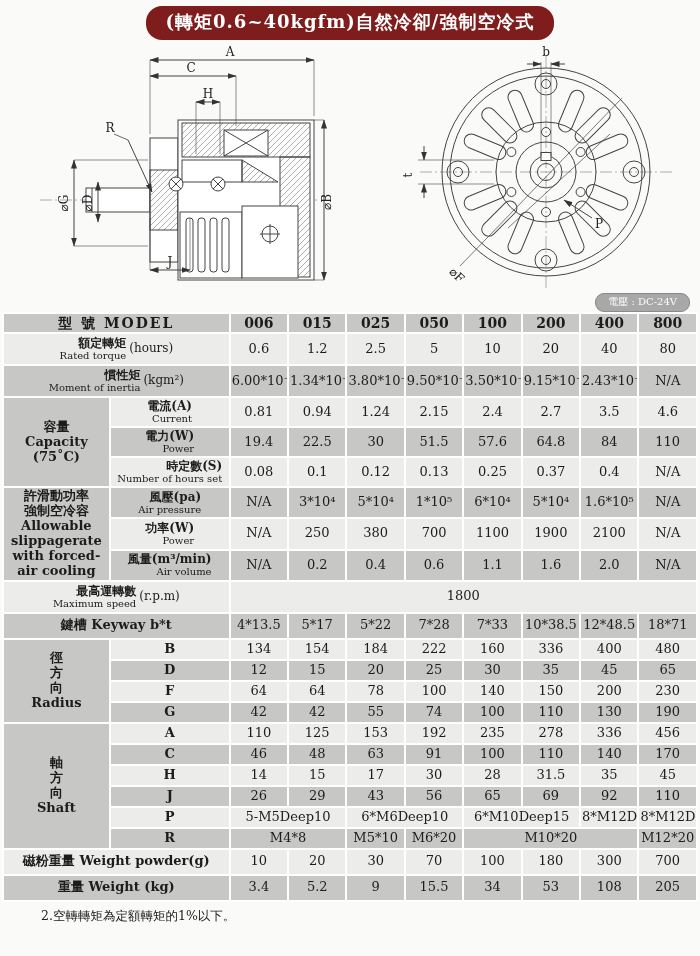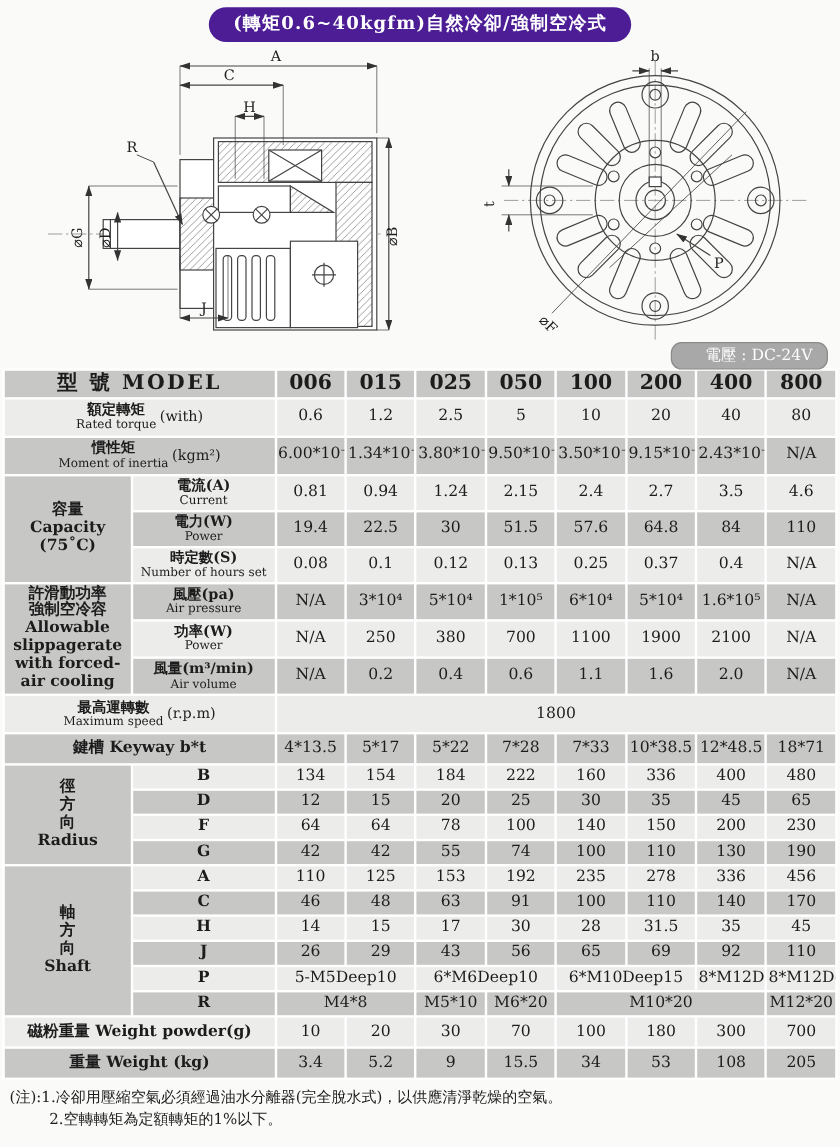--- a/index.html
+++ b/index.html
@@ -8,25 +8,25 @@
     background:#fafaf8;
     font-family:"DejaVu Sans",sans-serif;
     color:#1c1c1c;
     position:relative;
     overflow:hidden;
   }
   
   .badge-wrap{text-align:center;padding-top:6px;}
   .title-badge{
     display:inline-block;
-    background:#4c1d95;
+    background:#7f1d1d;
     color:#ffffff;
     border-radius:16px;
     padding:4px 20px 6px 20px;
-    font-size:15px;
+    font-size:18px;
     font-weight:bold;
     letter-spacing:1px;
     font-family:"DejaVu Serif",serif;
     text-align:right;
   }
   
   .drawings{
     display:flex;
     justify-content:space-between;
     padding:2px 4px 0 28px;
@@ -35,22 +35,22 @@
   .drawings svg{display:block;}
   .dim-t{font-size:12px;font-family:"DejaVu Serif",serif;fill:#222;}
   
   .volt-row{height:20px;text-align:right;padding-right:10px;margin-top:-2px;}
   .volt-badge{
     display:inline-block;
     background:#a8a8a8;
     border:1px solid #8a8a8a;
     color:#fdfdfd;
     border-radius:9px;
-    font-size:13px;
-    padding:1px 12px 2px 28px;
+    font-size:10px;
+    padding:1px 12px 2px 12px;
     font-family:"DejaVu Serif",serif;
   }
   
   table.spec{
     width:696px;
     margin:2px auto 0 auto;
     border-collapse:separate;
     border-spacing:2px;
     background:#ffffff;
     table-layout:fixed;
@@ -60,24 +60,24 @@
     text-align:center;
     vertical-align:middle;
     padding:1px 1px;
     font-size:13px;
     line-height:1.15;
     overflow:hidden;
   }
   tr.l td{background:#ececea;}
   tr.g td{background:#c7c7c5;}
   td.glabel{background:#c7c7c5 !important;font-size:11px;line-height:1.25;white-space:pre-line;font-weight:bold;}
-  tr.hdr td{background:#c7c7c5;font-weight:bold;font-size:17px;}
+  tr.hdr td{background:#c7c7c5;font-weight:bold;font-size:14px;}
   td.model-lbl{font-size:17px;letter-spacing:2px;}
   td.lblfull{text-align:center;}
-  .stack{display:inline-block;vertical-align:middle;text-align:center;}
+  .stack{display:inline-block;vertical-align:middle;text-align:right;}
   .stack .zh{font-size:12px;font-weight:bold;line-height:1.1;}
   .stack .en{font-size:10px;line-height:1.1;}
   .unit{display:inline-block;vertical-align:middle;font-size:12px;margin-left:3px;}
   td.letter{font-size:13px;font-weight:bold;}
   td.sm{font-size:11px;}
   td.single-lbl{font-size:12.5px;font-weight:bold;}
   .rh30{height:30px;} .rh28{height:28px;} .rh24{height:24px;} .rh21{height:19px;}
   
   .notes{padding:5px 0 0 8px;font-size:12.5px;line-height:1.5;font-family:"DejaVu Serif",serif;}
   .notes .n2{padding-left:33px;}
@@ -289,21 +289,21 @@
         <td>006</td>
         <td>015</td>
         <td>025</td>
         <td>050</td>
         <td>100</td>
         <td>200</td>
         <td>400</td>
         <td>800</td>
       </tr>
       <tr class="l rh30">
-        <td class="lblfull" colspan="2"><span class="stack"><div class="zh">額定轉矩</div><div class="en">Rated torque</div></span><span class="unit">(with)</span></td>
+        <td class="lblfull" colspan="2"><span class="stack"><div class="zh">額定轉矩</div><div class="en">Rated torque</div></span><span class="unit">(hours)</span></td>
         <td>0.6</td>
         <td>1.2</td>
         <td>2.5</td>
         <td>5</td>
         <td>10</td>
         <td>20</td>
         <td>40</td>
         <td>80</td>
       </tr>
       <tr class="g rh30">
@@ -538,15 +538,14 @@
         <td>15.5</td>
         <td>34</td>
         <td>53</td>
         <td>108</td>
         <td>205</td>
       </tr>
     </tbody>
 </table>
 
 <div class="notes">
-  <div class="n1">(注):1.冷卻用壓縮空氣必須經過油水分離器(完全脫水式)，以供應清淨乾燥的空氣。</div>
   <div class="n2">2.空轉轉矩為定額轉矩的1%以下。</div>
 </div>
 
 </body></html>

